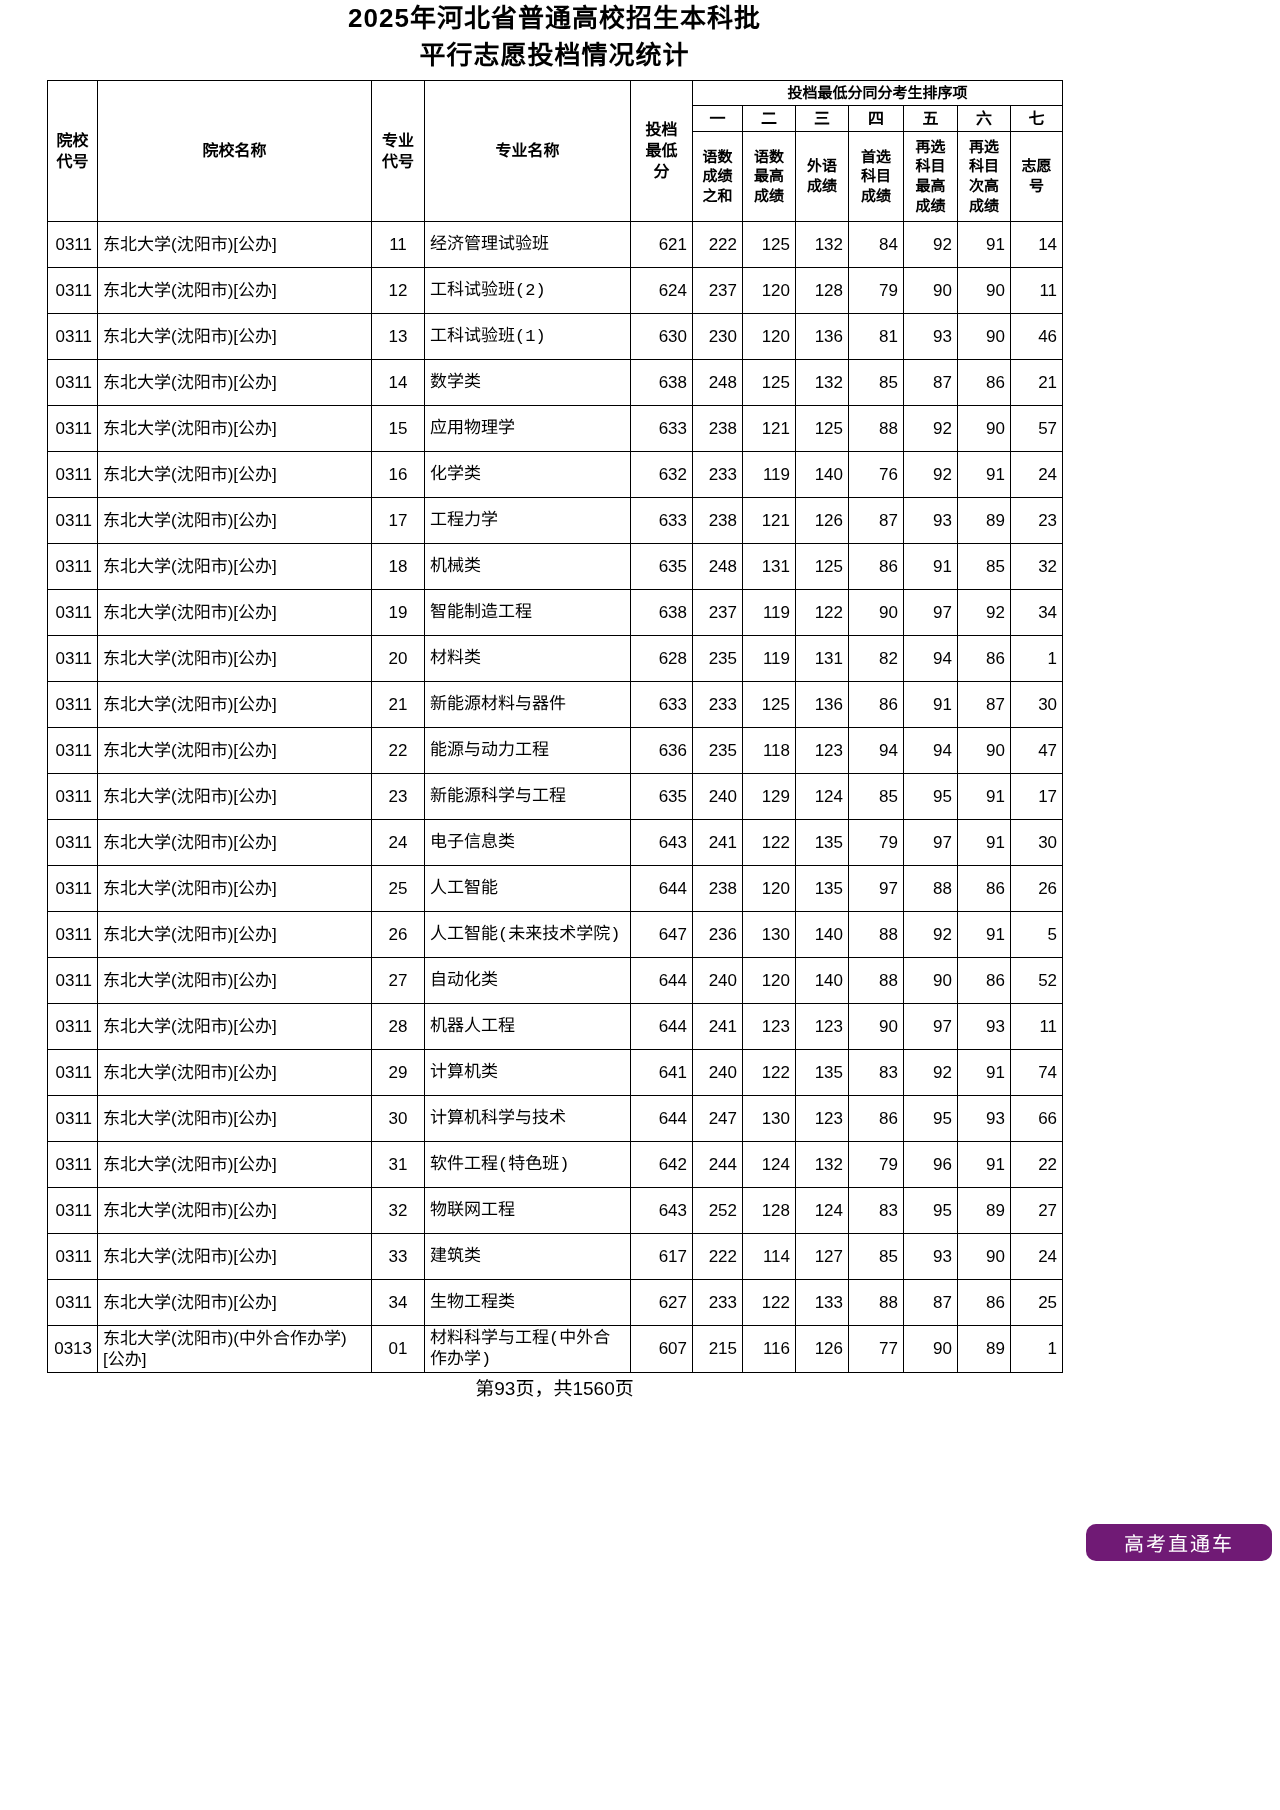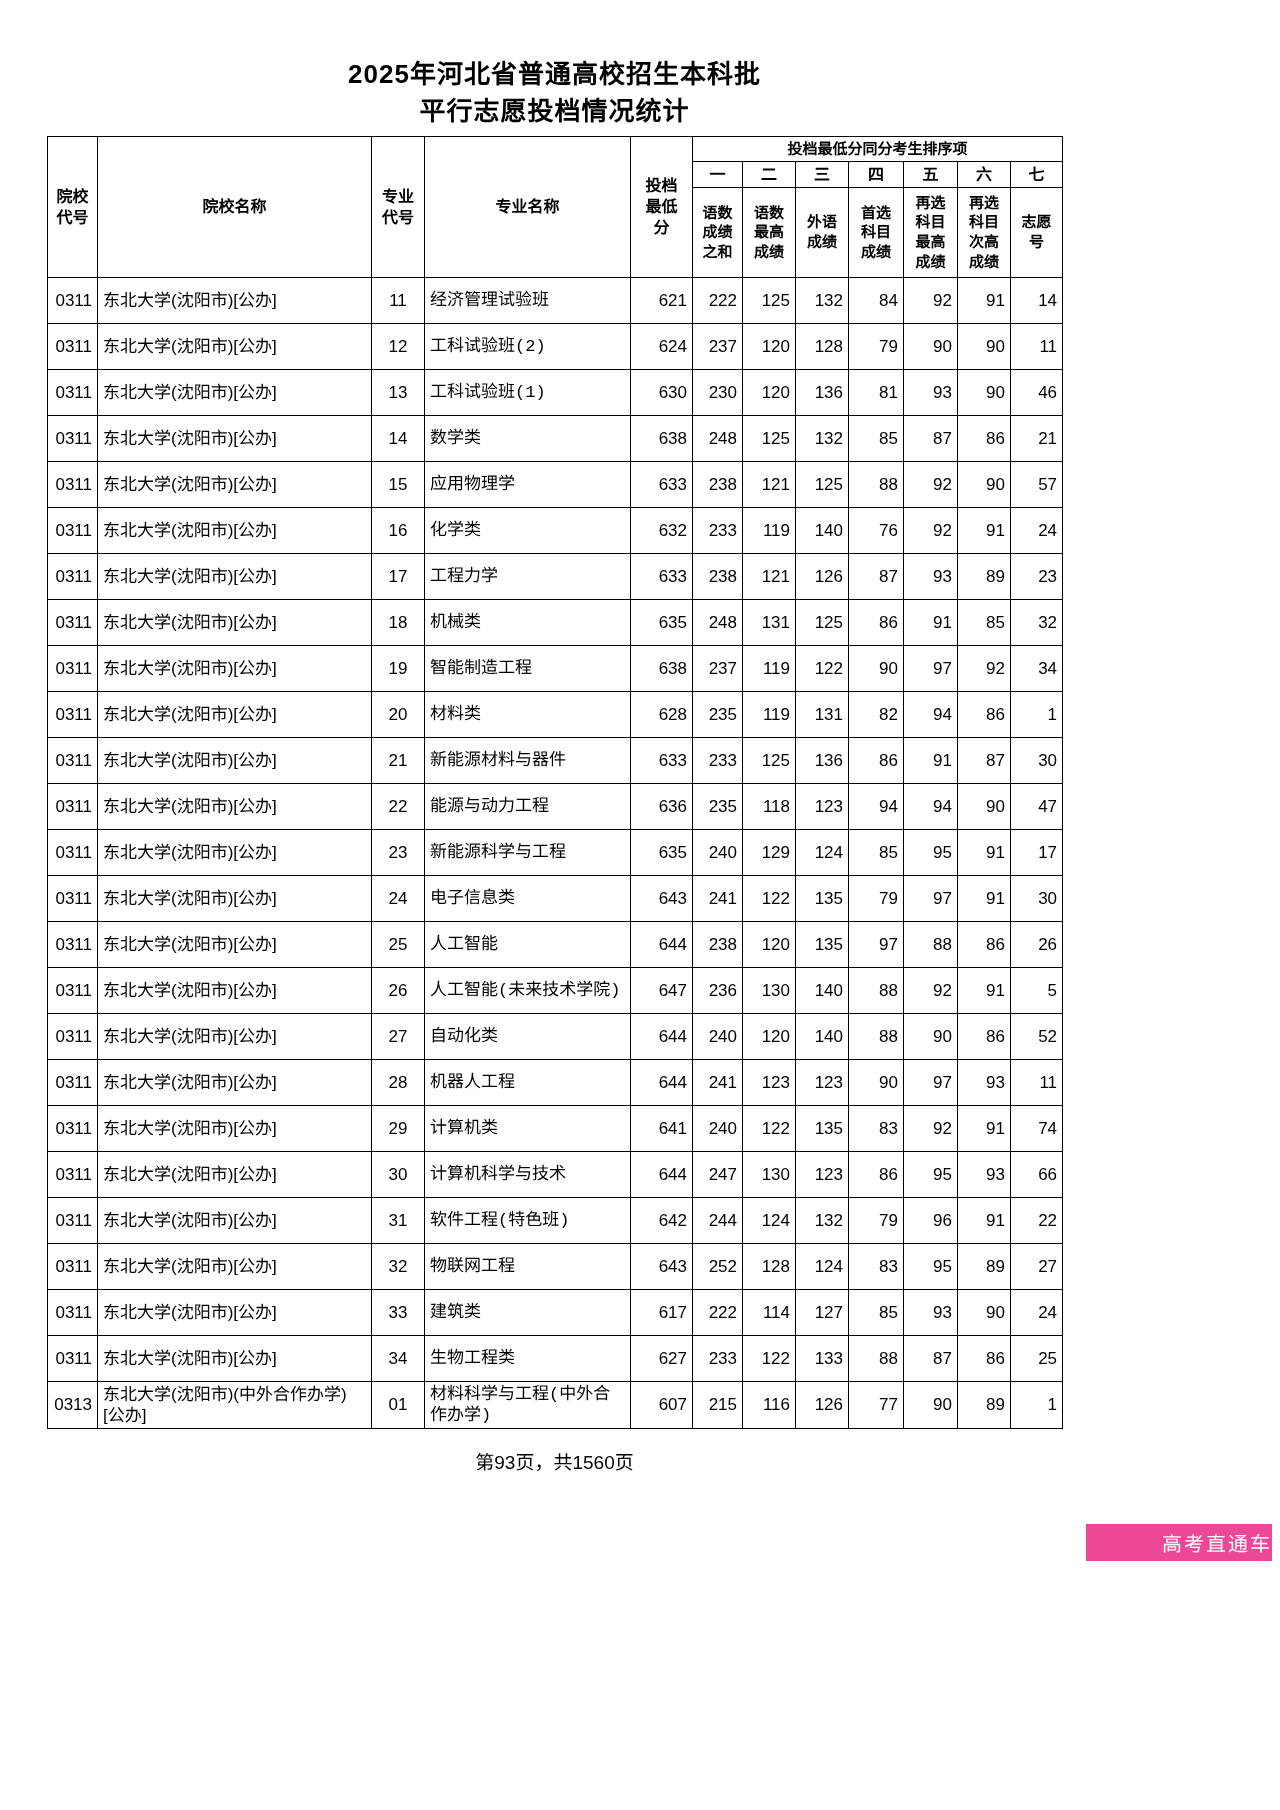--- a/index.html
+++ b/index.html
@@ -3,21 +3,21 @@
 <meta charset="utf-8">
 <style>
   * { margin:0; padding:0; box-sizing:border-box; }
   html, body { background:#ffffff; }
   body {
     width:1280px; height:1810px; position:relative;
     font-family:"Liberation Sans","DejaVu Sans",sans-serif;
     color:#000;
   }
   .content { position:absolute; left:47px; top:0; width:1015px; }
-  .title { text-align:center; font-weight:bold; font-size:26px; line-height:1.42; margin-top:56px; letter-spacing:1px; }
+  .title { text-align:center; font-weight:bold; font-size:26px; line-height:1.42; letter-spacing:1px; }
   .labels { position:relative; height:32px; margin-top:16px; font-weight:bold; font-size:22px; }
   .label-left { position:absolute; left:2px; top:0; }
   .label-right { position:absolute; left:633px; top:0; }
   table.admission-table {
     border-collapse:collapse; width:1015px; table-layout:fixed; margin-top:6px;
   }
   .admission-table th, .admission-table td { border:1px solid #000; }
   .admission-table thead th {
     font-weight:bold; text-align:center; vertical-align:middle;
     white-space:pre-line; font-size:15px; line-height:1.32; padding:2px 2px;
@@ -28,25 +28,25 @@
   tr.sublabel-row th { height:90px; }
   .admission-table tbody td {
     height:46px; font-size:17px; line-height:1.25; padding:2px 5px;
     vertical-align:middle; word-break:break-all;
   }
   td.c-code  { text-align:right; padding-left:3px; }
   td.c-name  { text-align:left; padding-left:4px; }
   td.c-mcode { text-align:center; }
   td.c-mname { text-align:left; padding-left:6px;font-family:Liberation Mono, monospace; }
   td.c-num   { text-align:right; padding-right:8px; }
-  .footer { text-align:center; font-size:19px; margin-top:18px; }
+  .footer { text-align:center; font-size:19px; }
   .watermark {
     position:absolute; left:1086px; top:1524px; width:186px; height:37px;
-    background:#ec4899; color:#ffffff; font-size:20px; letter-spacing:2px;
-    display:flex; align-items:center; justify-content:flex-end; border-radius:0;
+    background:#701a75; color:#ffffff; font-size:20px; letter-spacing:2px;
+    display:flex; align-items:center; justify-content:center; border-radius:10px;
   }
 </style>
 </head>
 <body>
 
 <div class="content">
 
   <div class="title">
     <div>2025年河北省普通高校招生本科批</div>
     <div>平行志愿投档情况统计</div>

